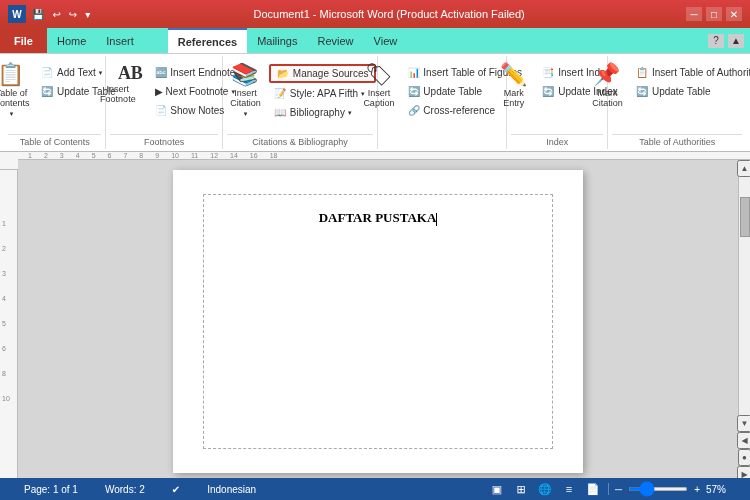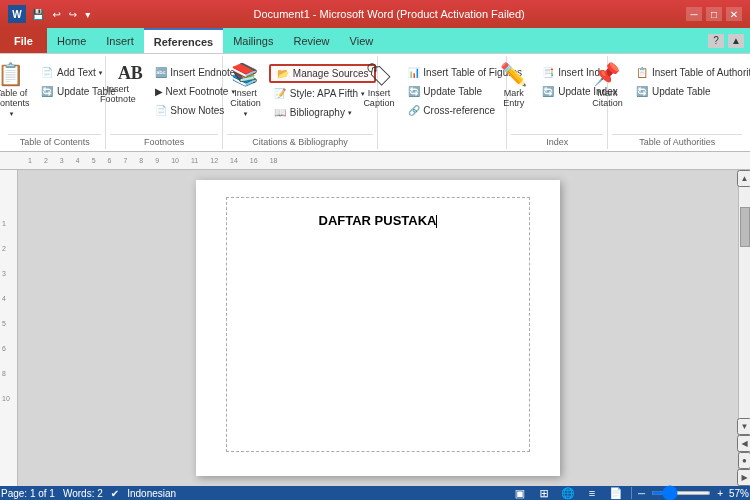--- a/index.html
+++ b/index.html
@@ -39,20 +39,21 @@
       align-items: center;
       cursor: pointer;
       font-size: 11px;
       color: #333;
     }
     .menu-item.active {
       background: white;
       color: #333;
       border-top: 2px solid #4070c0;
       font-weight: 600;
+      margin-left: 24px;
     }
     .file-btn {
       background: #c0392b;
       color: white;
       padding: 0 14px;
       font-size: 11px;
       font-weight: bold;
       border: none;
       cursor: pointer;
     }
@@ -131,48 +132,49 @@
     .citations-group { min-width: 155px; }
     .page-container {
       flex: 1;
       padding: 10px;
       display: flex;
       justify-content: center;
       overflow: hidden;
     }
     .page {
       background: white;
-      width: 364px;
+      width: 410px;
       min-height: 290px;
       box-shadow: 2px 2px 8px rgba(0,0,0,0.3);
-      padding: 17px 30px;
+      padding: 24px 30px;
       position: relative;
+      font-family: Liberation Serif, serif;
     }
     .page-inner {
       border: 1px dashed #aaa;
       width: 100%;
       min-height: 255px;
       padding: 15px;
     }
     .doc-title {
       font-size: 13px;
       font-weight: bold;
       text-align: center;
     }
 
     
     .status-bar {
-      height: 14px;
+      height: 22px;
       background: #1e5296;
       display: flex;
       align-items: center;
-      padding: 0 1px;
+      padding: 0 24px;
       color: white;
       font-size: 10px;
-      gap: 8px;
+      gap: 27px;
     }
     .status-bar-right {
       margin-left: auto;
       display: flex;
       align-items: center;
       gap: 6px;
     }
     .view-btn { 
       background: none; border: none; color: white; font-size: 11px; cursor: pointer;
       width: 18px; height: 16px; display: flex; align-items: center; justify-content: center;

